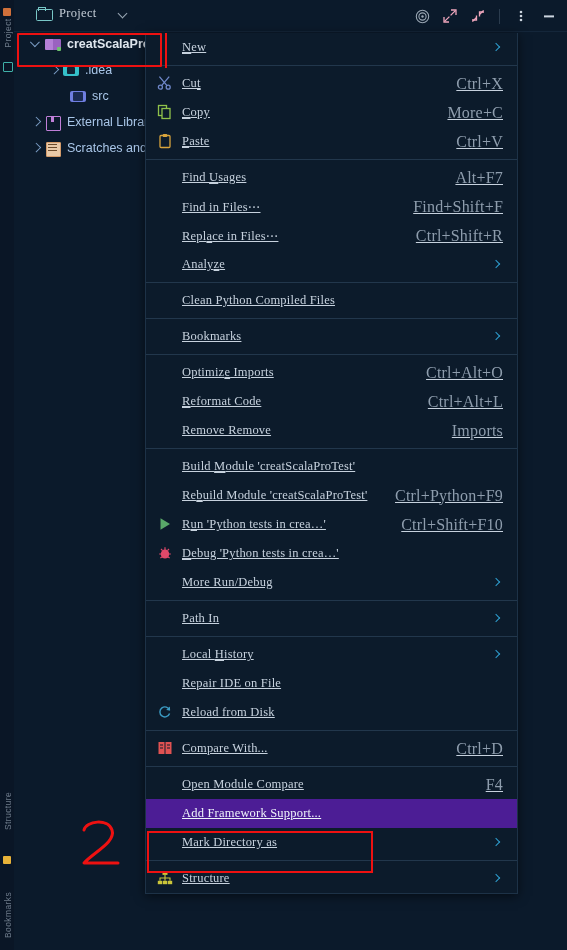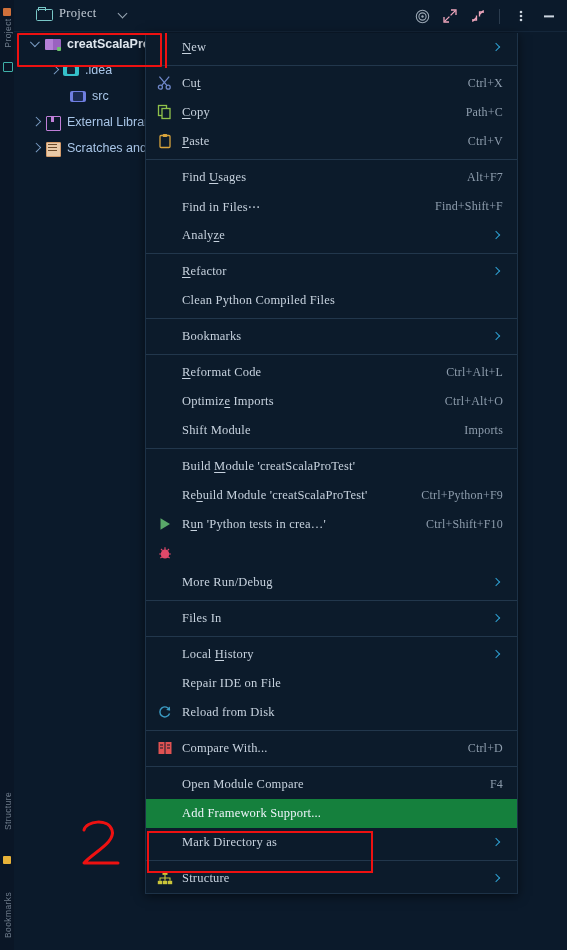--- a/index.html
+++ b/index.html
@@ -145,38 +145,39 @@
     background:#0c1b2b;
     border:1px solid #1d3247;
     border-top:none;
     box-shadow:0 2px 10px rgba(0,0,0,.55);
     font-family:"Liberation Serif", serif;
   }
   .mi{
     position:relative;height:29px;display:flex;align-items:center;
     padding:0 14px 0 0;color:#c7d2de;font-size:12.5px;letter-spacing:.2px;
     white-space:nowrap;
+    text-decoration:underline;
   }
   .mi .mi-ico{
     position:absolute;left:11px;top:50%;transform:translateY(-50%);
     width:18px;height:18px;
   }
   .mi .mi-label{margin-left:36px;}
   .mi .mi-acc{
-    margin-left:auto;color:#8e9dad;font-size:12px;padding-left:20px;
+    margin-left:auto;color:#8e9dad;font-size:16px;padding-left:20px;
   }
   .mi .mi-arrow{
     margin-left:auto;width:12px;height:12px;position:relative;
   }
   .mi .mi-arrow::after{
     content:"";position:absolute;left:2px;top:2px;width:5px;height:5px;
     border-right:1.6px solid #2f9fd0;border-top:1.6px solid #2f9fd0;
     transform:rotate(45deg);
   }
-  .mi.sel{background:#15803d;color:#eef4fa;}
+  .mi.sel{background:#4c1d95;color:#eef4fa;}
   .sep{height:1px;background:#22374c;margin:3px 0;}
   .u{text-decoration:underline;text-underline-offset:2px;}
 
   
   #red-box-afs{
     position:absolute;left:147px;top:831px;width:222px;height:38px;
     border:2px solid #ee1111;pointer-events:none;z-index:5;
   }
 </style>
 </head>
@@ -297,67 +298,67 @@
         </svg></span>
       <span class="mi-label">Cu<span class="u">t</span></span>
       <span class="mi-acc">Ctrl+X</span>
     </div>
     <div class="mi">
       <span class="mi-ico"><svg width="16" height="16" viewBox="0 0 16 16">
           <rect x="1.5" y="1.5" width="8" height="10" fill="none" stroke="#8fc24a" stroke-width="1.3"></rect>
           <rect x="5" y="4.5" width="8" height="10" fill="#0c1b2b" stroke="#8fc24a" stroke-width="1.3"></rect>
         </svg></span>
       <span class="mi-label"><span class="u">C</span>opy</span>
-      <span class="mi-acc">Path+C</span>
+      <span class="mi-acc">More+C</span>
     </div>
     <div class="mi">
       <span class="mi-ico"><svg width="16" height="16" viewBox="0 0 16 16">
           <rect x="3" y="2.5" width="10" height="12" rx="1" fill="none" stroke="#d8a43c" stroke-width="1.3"></rect>
           <rect x="5.8" y="1" width="4.4" height="3" rx="0.8" fill="#d8a43c"></rect>
         </svg></span>
       <span class="mi-label"><span class="u">P</span>aste</span>
       <span class="mi-acc">Ctrl+V</span>
     </div>
     <div class="sep"></div>
     <div class="mi">
       <span class="mi-label">Find <span class="u">U</span>sages</span>
       <span class="mi-acc">Alt+F7</span>
     </div>
     <div class="mi">
       <span class="mi-label">Find in Files⋯</span>
       <span class="mi-acc">Find+Shift+F</span>
     </div>
     <div class="mi">
+      <span class="mi-label">Repl<span class="u">a</span>ce in Files⋯</span>
+      <span class="mi-acc">Ctrl+Shift+R</span>
+    </div>
+    <div class="mi">
       <span class="mi-label">Analy<span class="u">z</span>e</span>
       <span class="mi-arrow"></span>
     </div>
     <div class="sep"></div>
     <div class="mi">
-      <span class="mi-label"><span class="u">R</span>efactor</span>
-      <span class="mi-arrow"></span>
-    </div>
-    <div class="mi">
       <span class="mi-label">Clean Python Compiled Files</span>
     </div>
     <div class="sep"></div>
     <div class="mi">
       <span class="mi-label">Bookmarks</span>
       <span class="mi-arrow"></span>
     </div>
     <div class="sep"></div>
+    <div class="mi">
+      <span class="mi-label">Optimiz<span class="u">e</span> Imports</span>
+      <span class="mi-acc">Ctrl+Alt+O</span>
+    </div>
     <div class="mi">
       <span class="mi-label"><span class="u">R</span>eformat Code</span>
       <span class="mi-acc">Ctrl+Alt+L</span>
     </div>
     <div class="mi">
-      <span class="mi-label">Optimiz<span class="u">e</span> Imports</span>
-      <span class="mi-acc">Ctrl+Alt+O</span>
-    </div>
-    <div class="mi">
-      <span class="mi-label">Shift Module</span>
+      <span class="mi-label">Remove Remove</span>
       <span class="mi-acc">Imports</span>
     </div>
     <div class="sep"></div>
     <div class="mi">
       <span class="mi-label">Build <span class="u">M</span>odule 'creatScalaProTest'</span>
     </div>
     <div class="mi">
       <span class="mi-label">Re<span class="u">b</span>uild Module 'creatScalaProTest'</span>
       <span class="mi-acc">Ctrl+Python+F9</span>
     </div>
@@ -366,28 +367,29 @@
           <path d="M3.5 2.2 L13 8 L3.5 13.8 Z" fill="#59a869"></path>
         </svg></span>
       <span class="mi-label">R<span class="u">u</span>n 'Python tests in crea…'</span>
       <span class="mi-acc">Ctrl+Shift+F10</span>
     </div>
     <div class="mi">
       <span class="mi-ico"><svg width="16" height="16" viewBox="0 0 16 16">
           <ellipse cx="8" cy="9" rx="4.2" ry="4.6" fill="#e0496a"></ellipse>
           <path d="M8 2.2 L8 5 M4 4 L5.6 5.6 M12 4 L10.4 5.6 M2.2 9 L4 9 M12 9 L13.8 9 M3.4 13 L5.2 11.8 M12.6 13 L10.8 11.8" stroke="#e0496a" stroke-width="1.2"></path>
         </svg></span>
+      <span class="mi-label"><span class="u">D</span>ebug 'Python tests in crea…'</span>
     </div>
     <div class="mi">
       <span class="mi-label">More Run/Debug</span>
       <span class="mi-arrow"></span>
     </div>
     <div class="sep"></div>
     <div class="mi">
-      <span class="mi-label">Files In</span>
+      <span class="mi-label">Path In</span>
       <span class="mi-arrow"></span>
     </div>
     <div class="sep"></div>
     <div class="mi">
       <span class="mi-label">Local <span class="u">H</span>istory</span>
       <span class="mi-arrow"></span>
     </div>
     <div class="mi">
       <span class="mi-label">Repair IDE on File</span>
     </div>

